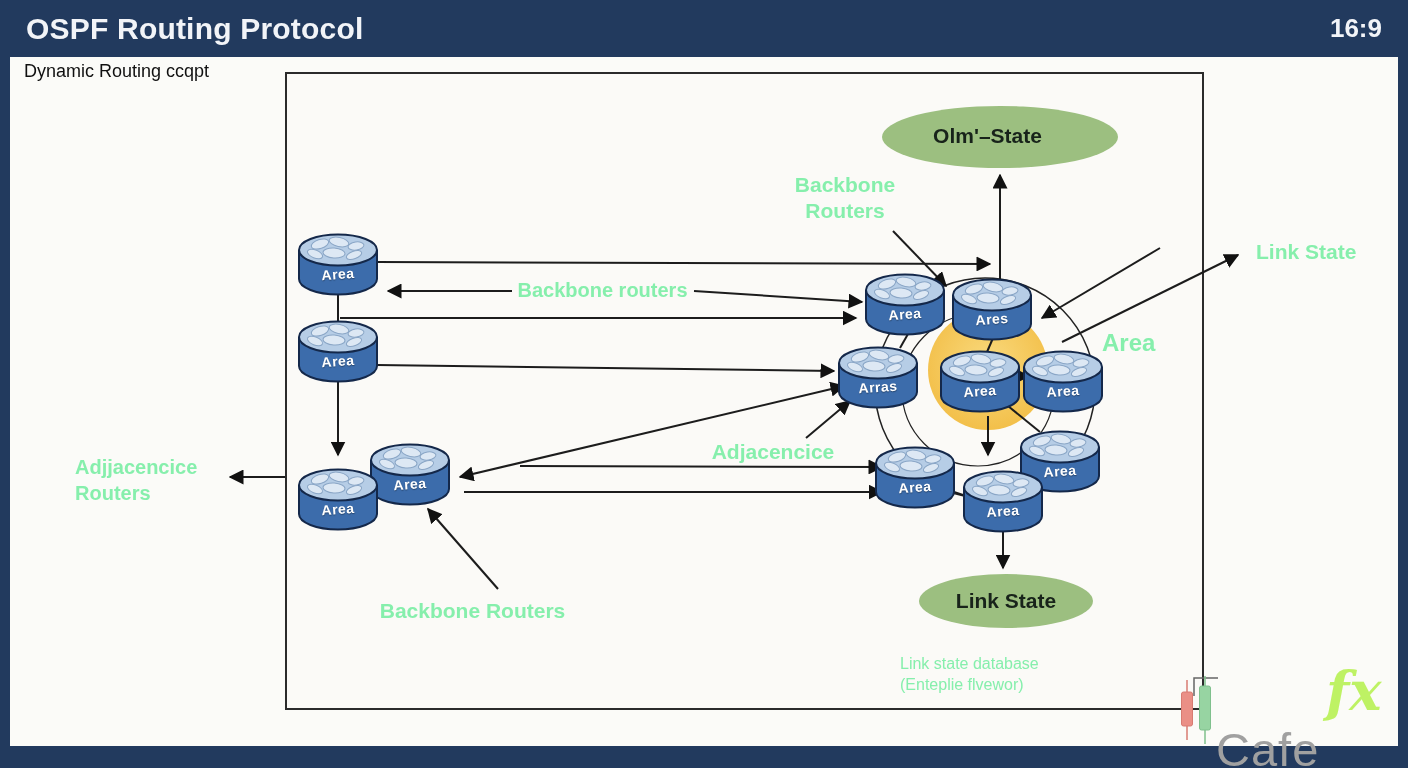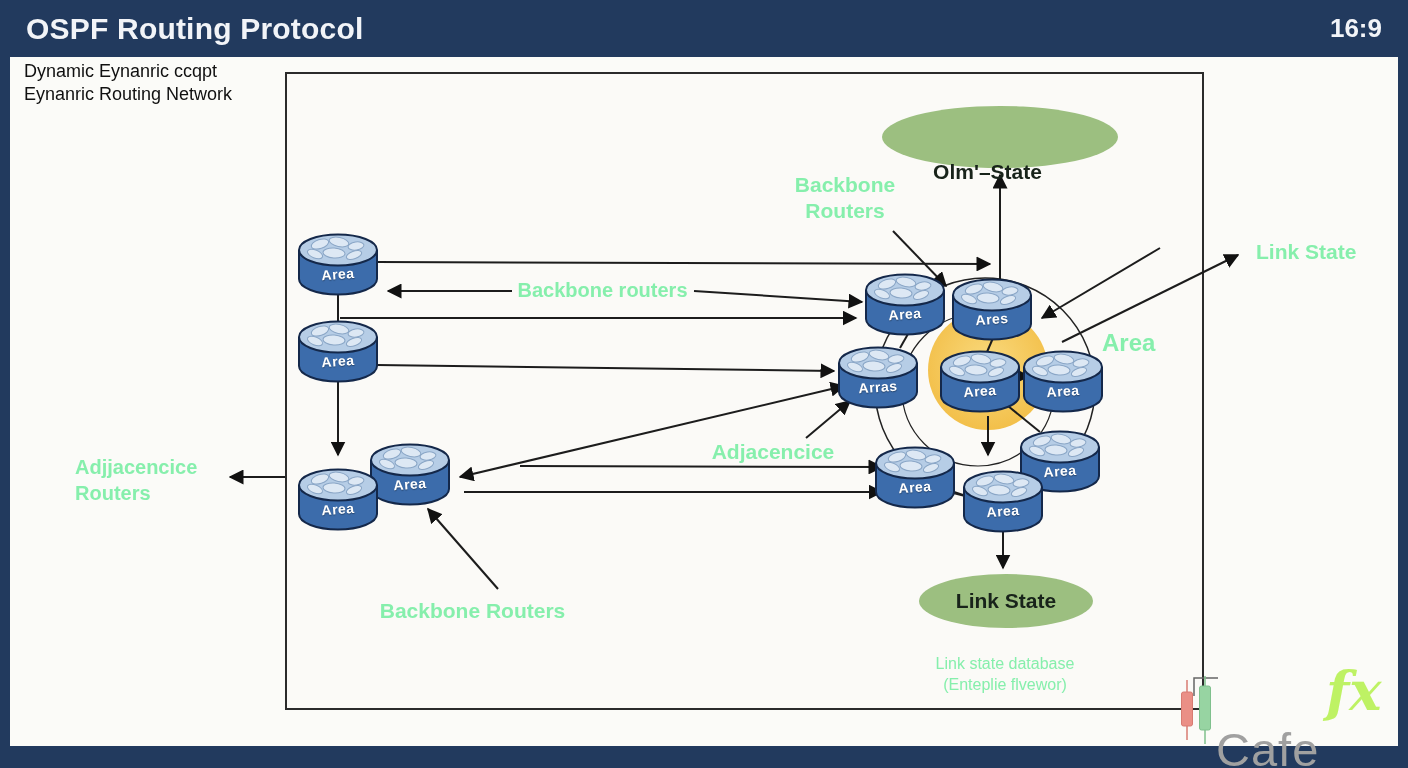--- a/index.html
+++ b/index.html
@@ -41,23 +41,23 @@
   }
   
   .lbl{position:absolute;z-index:4;color:#86efac;}
   .lbl-backbone-top{left:770px;top:172px;width:150px;text-align:center;font-size:21px;font-weight:600;line-height:26px;}
   .lbl-backbone-mid{left:505px;top:279px;width:195px;text-align:center;font-size:20px;font-weight:600;}
   .lbl-adjacency-center{left:698px;top:440px;width:150px;text-align:center;font-size:21px;font-weight:600;}
   .lbl-backbone-bottom{left:375px;top:599px;width:195px;text-align:center;font-size:21px;font-weight:600;}
   .lbl-adjacency-left{left:68px;top:454px;font-size:20px;font-weight:600;line-height:26px;margin-left:7px;}
   .lbl-link-state-right{left:1256px;top:240px;font-size:21px;font-weight:600;}
   .lbl-area-right{left:1102px;top:329px;font-size:24px;font-weight:600;}
-  .lbl-olm{left:884px;top:124px;width:207px;text-align:center;font-size:21px;font-weight:600;color:#18231a;margin-top:36px;}
+  .lbl-olm{left:884px;top:124px;width:207px;text-align:center;font-size:21px;font-weight:600;color:#18231a;}
   .lbl-link-bottom{left:918px;top:589px;width:176px;text-align:center;font-size:21px;font-weight:600;color:#18231a;}
-  .lbl-db{left:900px;top:653px;width:210px;text-align:center;font-size:16px;font-weight:500;line-height:21px;}
+  .lbl-db{left:900px;top:653px;width:210px;font-size:16px;font-weight:500;line-height:21px;}
   
   .watermark{position:absolute;left:1178px;top:664px;width:224px;height:84px;z-index:5;}
   .wm-candles{position:absolute;left:2px;top:10px;}
   .wm-cafe{
     position:absolute;left:38px;top:10px;font-size:47px;font-weight:400;
     color:#a0a0a0;letter-spacing:1px;margin-top:48px;
   }
   .wm-fx{
     position:absolute;left:148px;top:0px;
     font-family:"DejaVu Serif", serif;font-style:italic;font-weight:bold;
@@ -68,22 +68,21 @@
 <body>
 
 <div class="header">
   <div class="title">OSPF Routing Protocol</div>
   <div class="ratio">16:9</div>
 </div>
 
 <div class="content"></div>
 
 <div class="subtitle">
-  <div>Dynamic Eynanric ccqpt</div>
-  <div>Eynanric Routing Network</div>
+  <div>Dynamic Routing ccqpt</div>
 </div>
 
 <div class="diagram-box"></div>
 
 <svg class="overlay" viewBox="0 0 1408 768">
   <defs>
     <marker id="ah" viewBox="0 0 10 10" refX="9" refY="5" markerWidth="7.5" markerHeight="7.5" orient="auto-start-reverse">
       <path d="M0,0 L10,5 L0,10 Z" fill="#111"></path>
     </marker>
     <radialGradient id="yellowGrad" cx="50%" cy="45%" r="60%">

